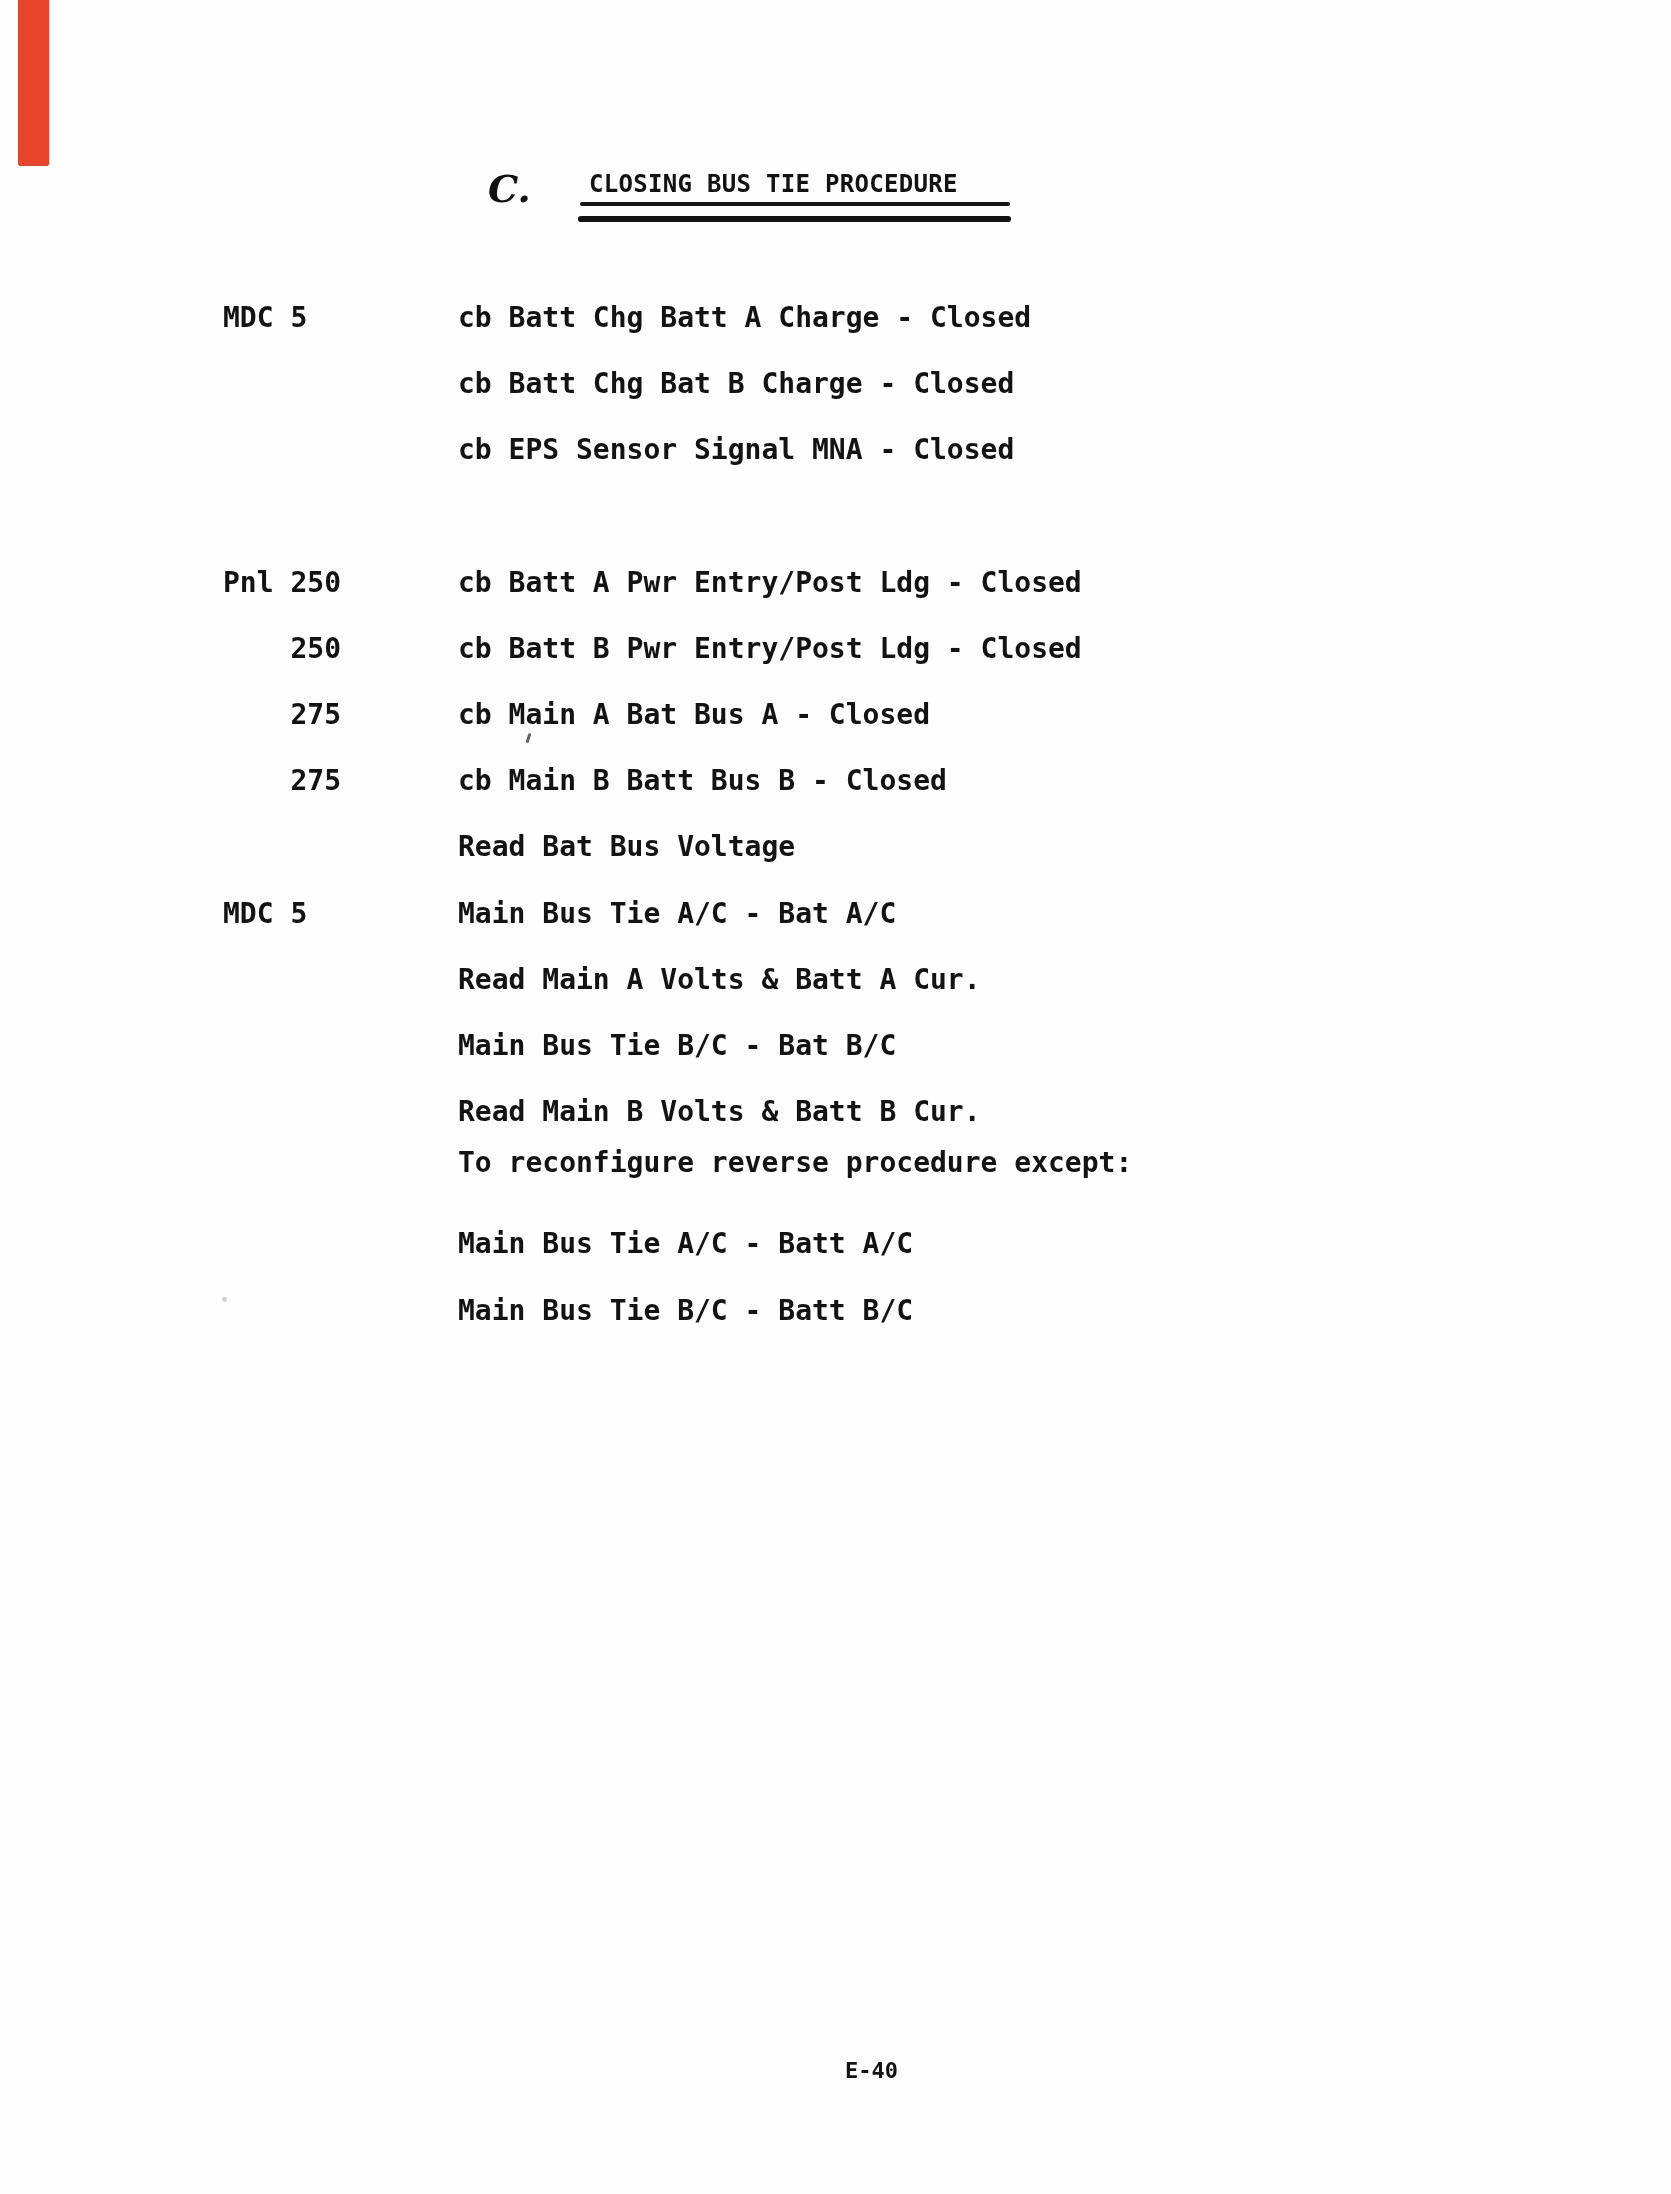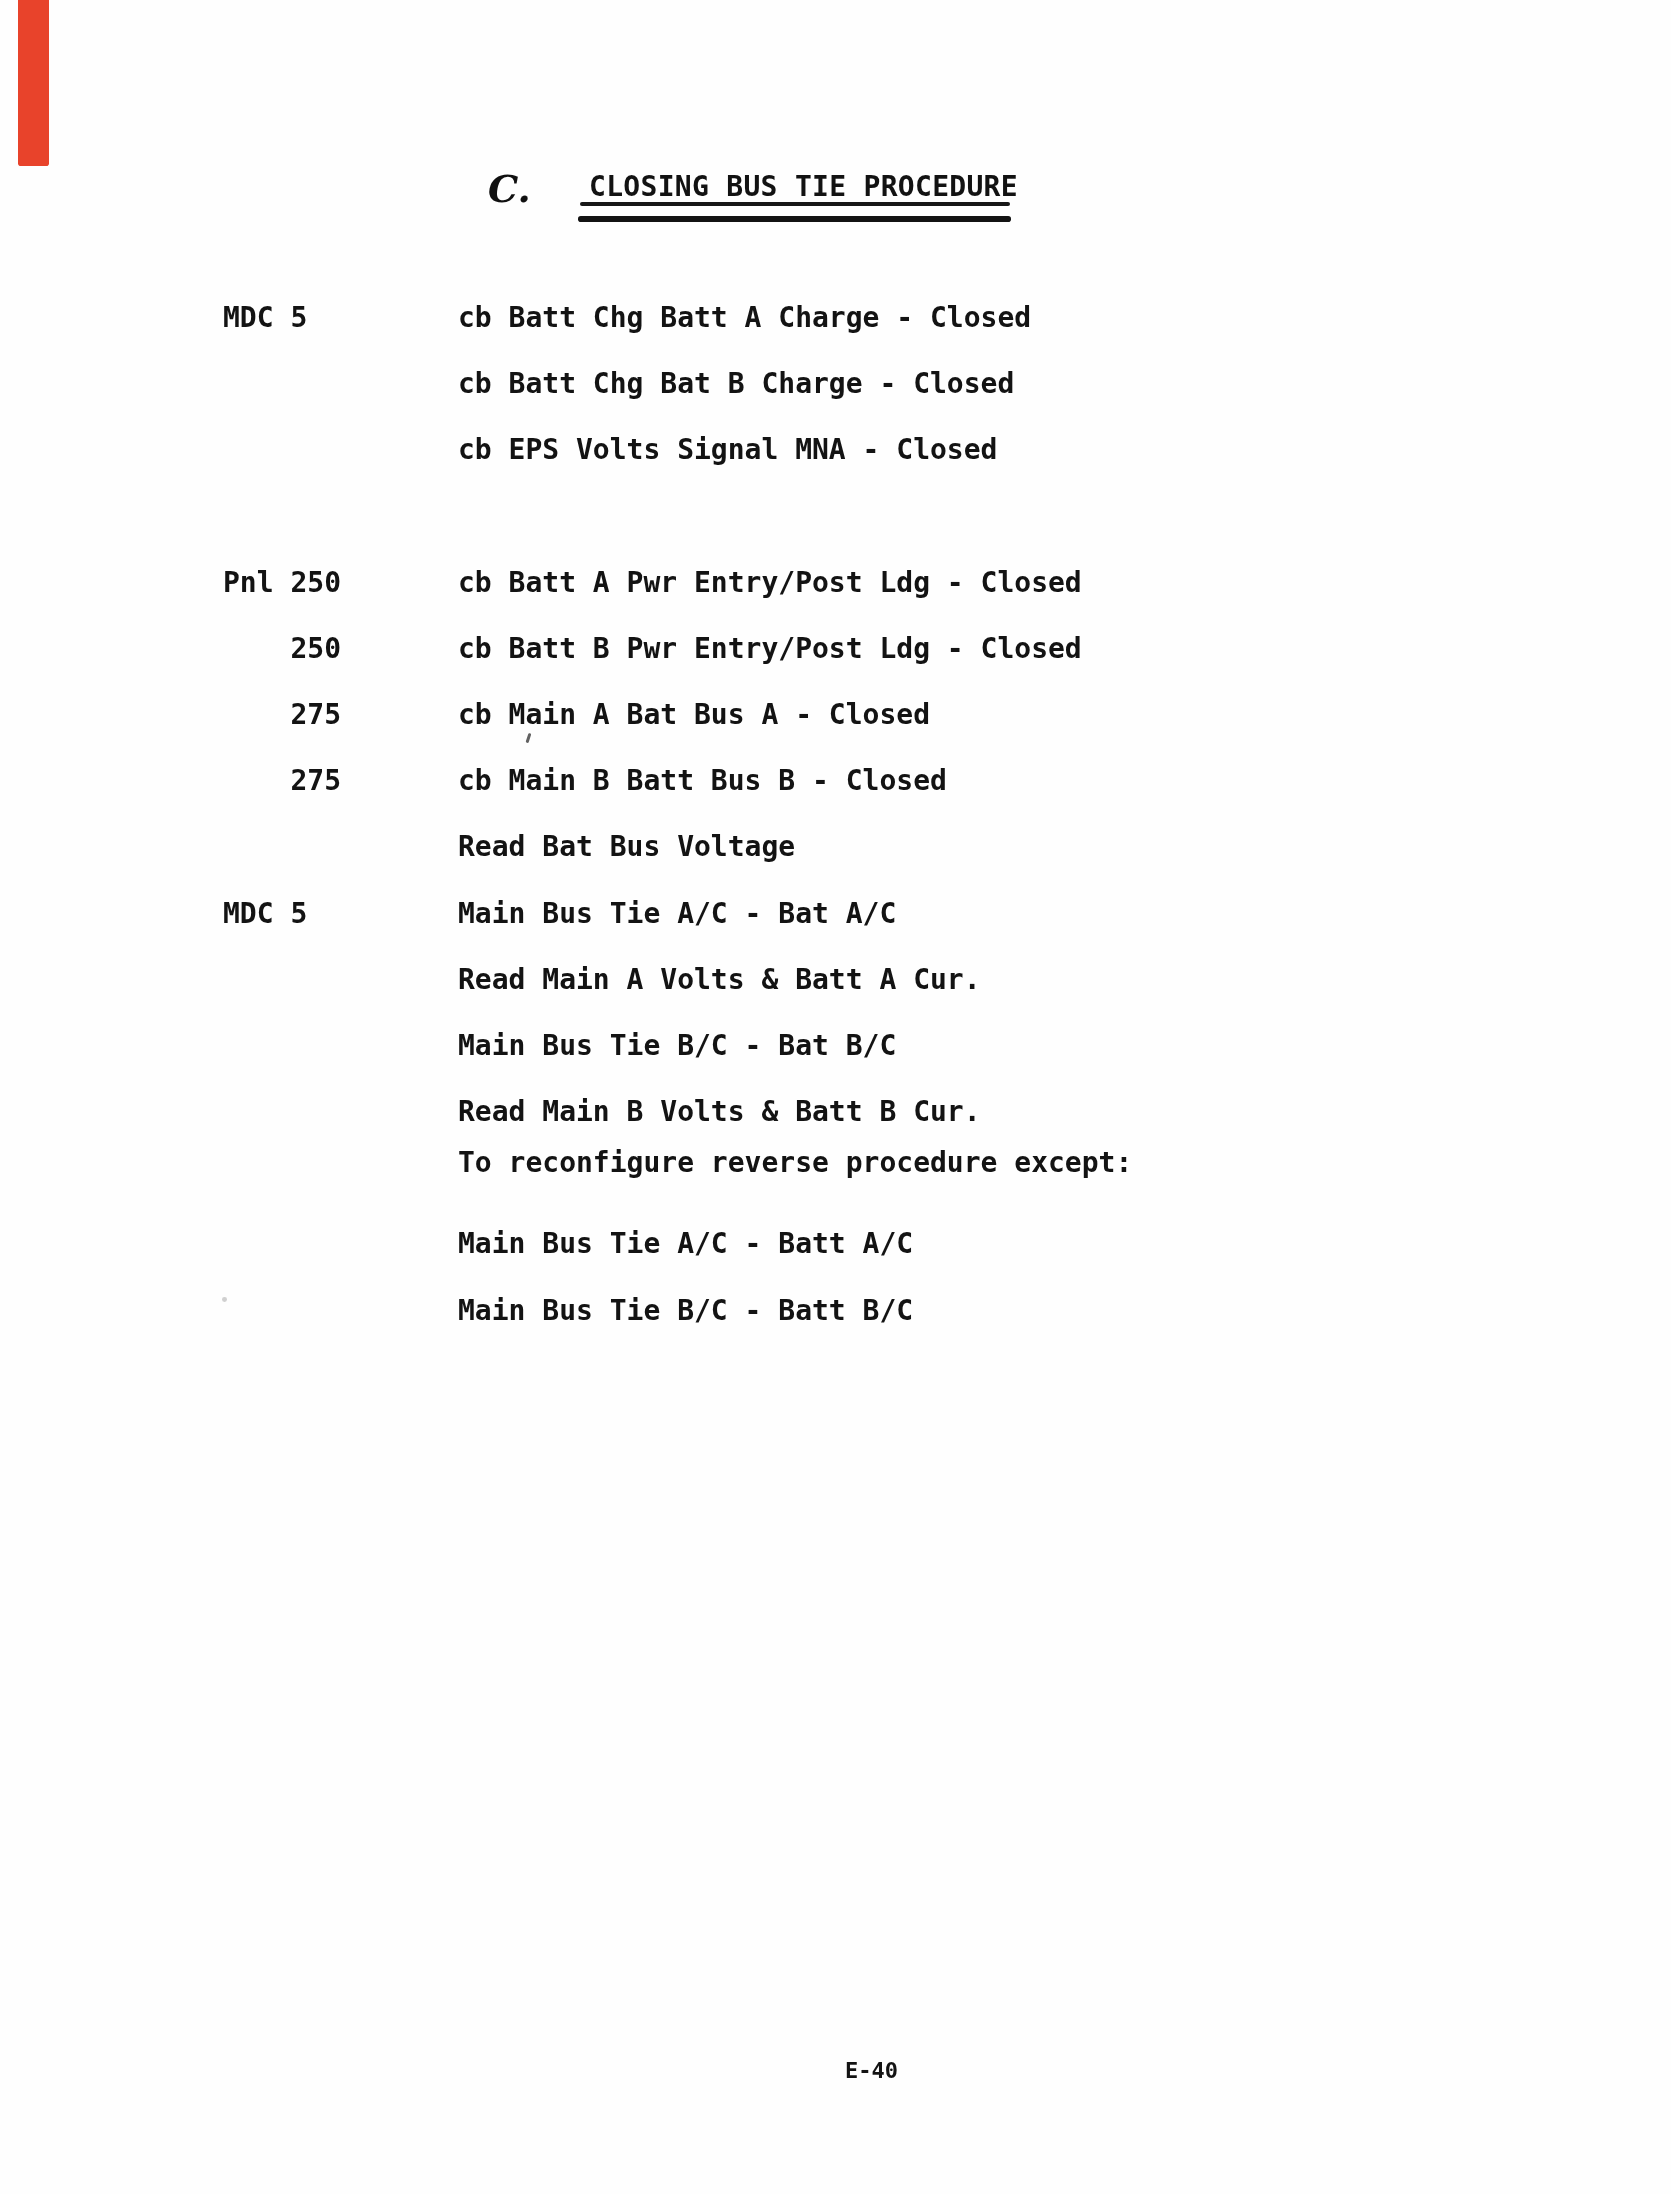--- a/index.html
+++ b/index.html
@@ -13,21 +13,21 @@
     position:absolute;left:18px;top:0;width:31px;height:166px;
     border-radius:0 0 2.8px 2.8px;
   }
   .section-letter{
     position:absolute;left:488px;top:166px;
     font-family:"DejaVu Serif","Liberation Serif",serif;
     font-style:italic;font-weight:bold;font-size:38px;color:#101010;
   }
   .doc-title{
     position:absolute;left:589px;top:170px;
-    font-size:28px;font-weight:bold;letter-spacing:0.3px;color:#121212;
+    font-size:24px;font-weight:bold;letter-spacing:0.3px;color:#121212;
     white-space:pre;
   }
   .title-underline-1{
     position:absolute;left:580px;top:202px;width:430px;height:4.2px;
     background:#161616;border-radius:2.1px;
   }
   .title-underline-2{
     position:absolute;left:578px;top:216px;width:433px;height:5.6px;
     background:#131313;border-radius:2.8px;
   }
@@ -62,21 +62,21 @@
   <div class="doc-row" style="top:301px">
     <span class="panel-label">MDC 5</span>
     <span class="proc-text">cb Batt Chg Batt A Charge - Closed</span>
   </div>
   <div class="doc-row" style="top:367px">
     <span class="panel-label"></span>
     <span class="proc-text">cb Batt Chg Bat B Charge - Closed</span>
   </div>
   <div class="doc-row" style="top:433px">
     <span class="panel-label"></span>
-    <span class="proc-text">cb EPS Volts Signal MNA - Closed</span>
+    <span class="proc-text">cb EPS Sensor Signal MNA - Closed</span>
   </div>
   <div class="doc-row" style="top:566px">
     <span class="panel-label">Pnl 250</span>
     <span class="proc-text">cb Batt A Pwr Entry/Post Ldg - Closed</span>
   </div>
   <div class="doc-row" style="top:632px">
     <span class="panel-label">    250</span>
     <span class="proc-text">cb Batt B Pwr Entry/Post Ldg - Closed</span>
   </div>
   <div class="doc-row" style="top:698px">

